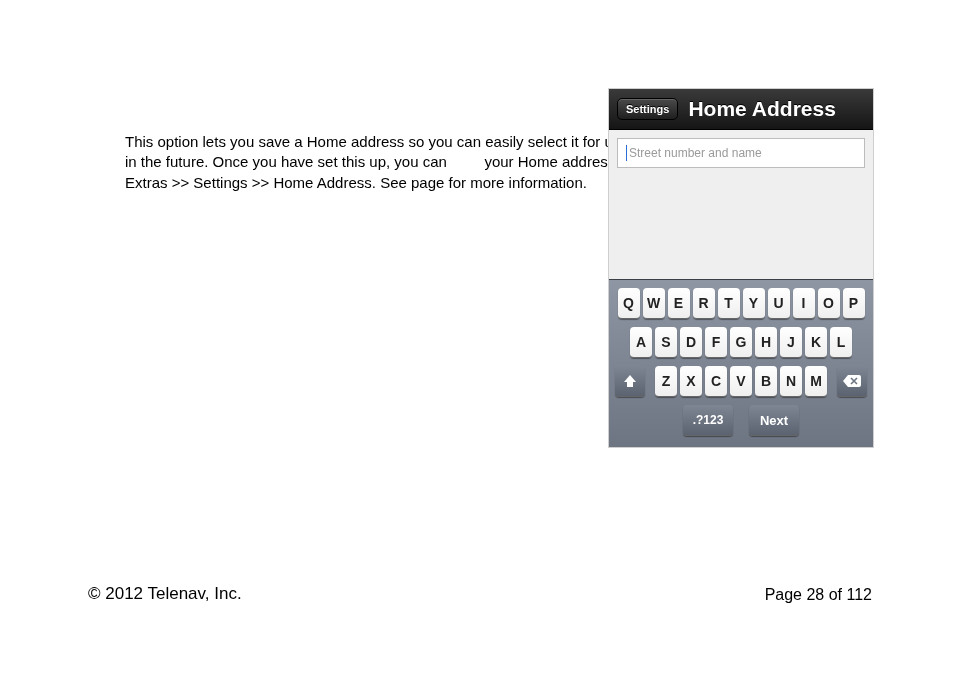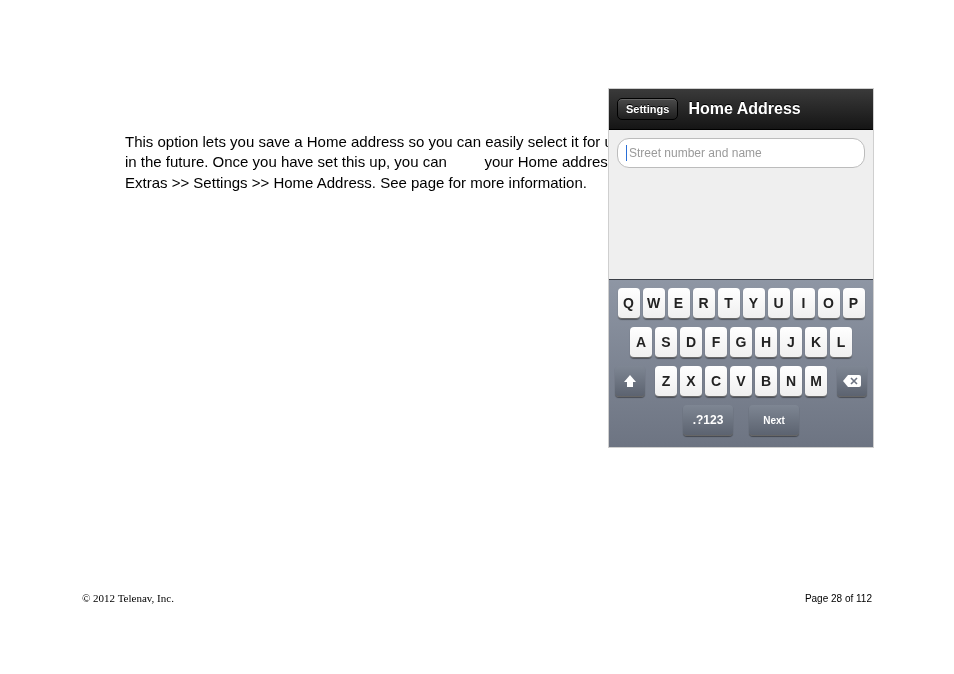--- a/index.html
+++ b/index.html
@@ -25,30 +25,29 @@
     font-size: 15px;
     line-height: 1.35;
     margin-left: 43px;
   }
   .body-text .link {
     color: #0033cc;
     text-decoration: underline;
   }
   .footer-left {
     position: absolute;
-    left: 82px;
+    left: 88px;
     bottom: 70px;
-    font-size: 11px;
-    font-family: Liberation Serif, serif;
+    font-size: 17px;
   }
   .footer-right {
     position: absolute;
     right: 82px;
     bottom: 70px;
-    font-size: 10px;
+    font-size: 16px;
     margin-top: 36px;
   }
 
   
   .phone {
     position: absolute;
     left: 608px;
     top: 88px;
     width: 264px;
     height: 358px;
@@ -62,21 +61,21 @@
     background: linear-gradient(#3a3a3a, #151515);
     border-bottom: 1px solid #000;
     display: flex;
     align-items: center;
     padding: 0 8px;
     position: relative;
   }
   .nav-title {
     color: #fff;
     font-weight: bold;
-    font-size: 16px;
+    font-size: 21px;
     margin-left: 10px;
     text-shadow: 0 -1px 0 #000;
   }
   .back-btn {
     background: linear-gradient(#4a4a4a, #1f1f1f);
     border: 1px solid #000;
     border-radius: 5px;
     color: #fff;
     font-size: 11px;
     font-weight: bold;
@@ -85,21 +84,21 @@
     box-shadow: inset 0 1px 0 rgba(255,255,255,.15);
   }
   .content {
     background: #efefef;
     height: 148px;
     padding: 8px;
   }
   .field {
     background: #fff;
     border: 1px solid #bcbcbc;
-    border-radius: 12px;
+    border-radius: 0;
     height: 28px;
     margin-bottom: 8px;
     padding: 0 8px;
     display: flex;
     align-items: center;
     font-size: 12px;
     color: #333;
     position: relative;
   }
   .field .placeholder { color: #9a9a9a; }
@@ -155,21 +154,21 @@
     width: 50px;
     background: linear-gradient(#7e8693, #5c6370);
     color: #fff;
     font-size: 12px;
     font-weight: bold;
   }
   .key.next {
     width: 50px;
     background: linear-gradient(#7e8693, #5c6370);
     color: #fff;
-    font-size: 10px;
+    font-size: 13px;
     font-weight: bold;
   }
   .krow.bottom { margin-bottom: 0; gap: 16px; padding: 0 2px; }
   .krow.r3 { gap: 3px; padding: 0 2px; justify-content: space-between; }
   .r3 .mid { display: flex; gap: 3px; }
   svg { display: block; }
 </style>
 </head>
 <body>
 

